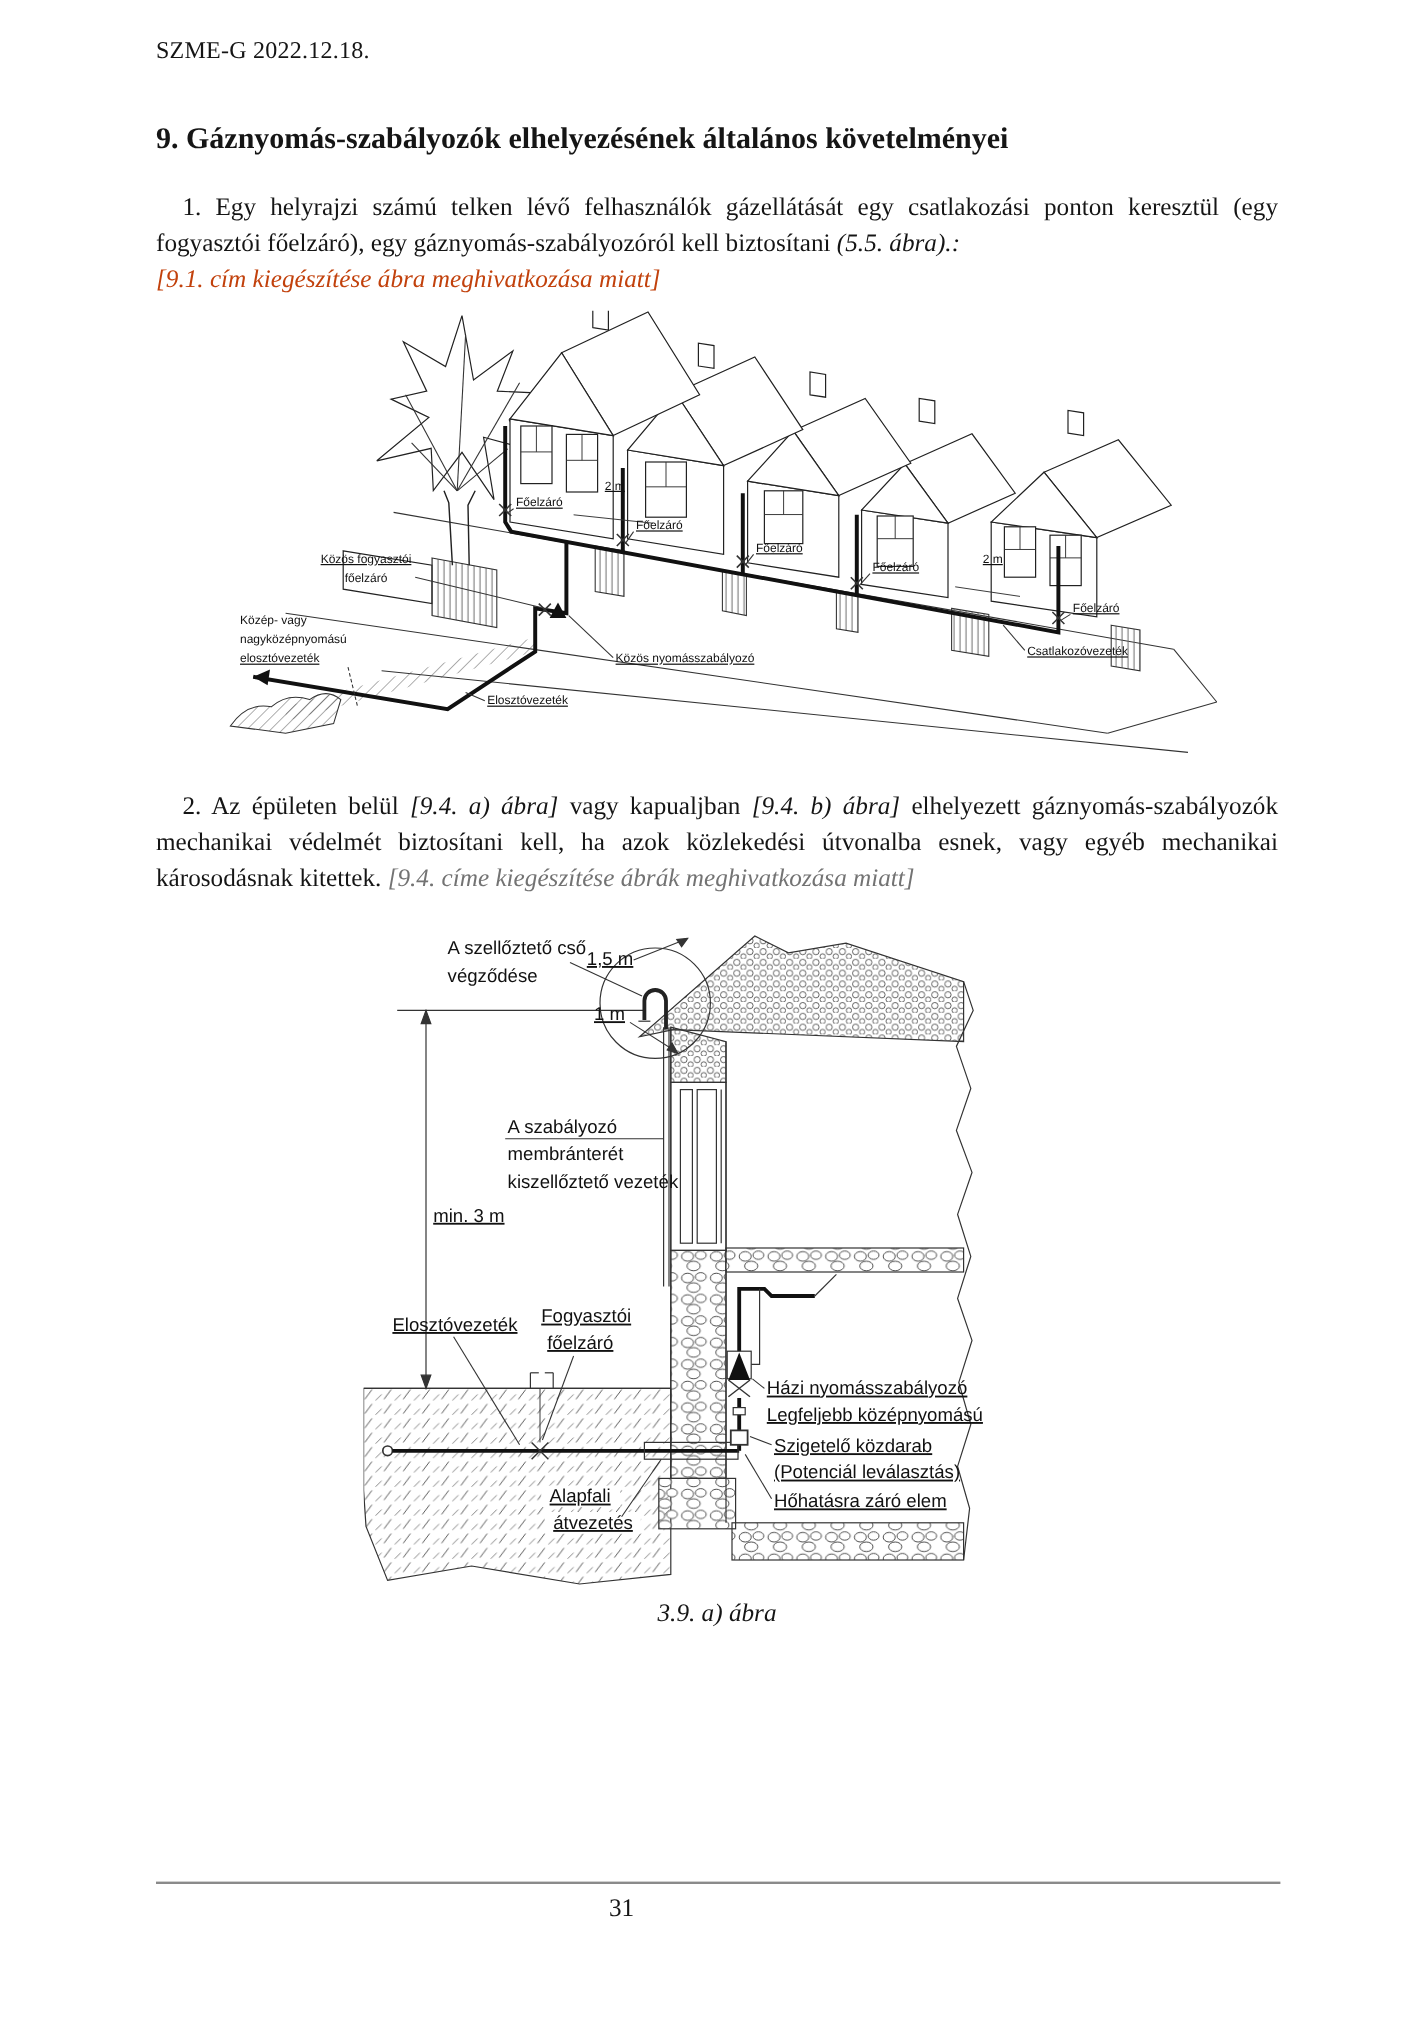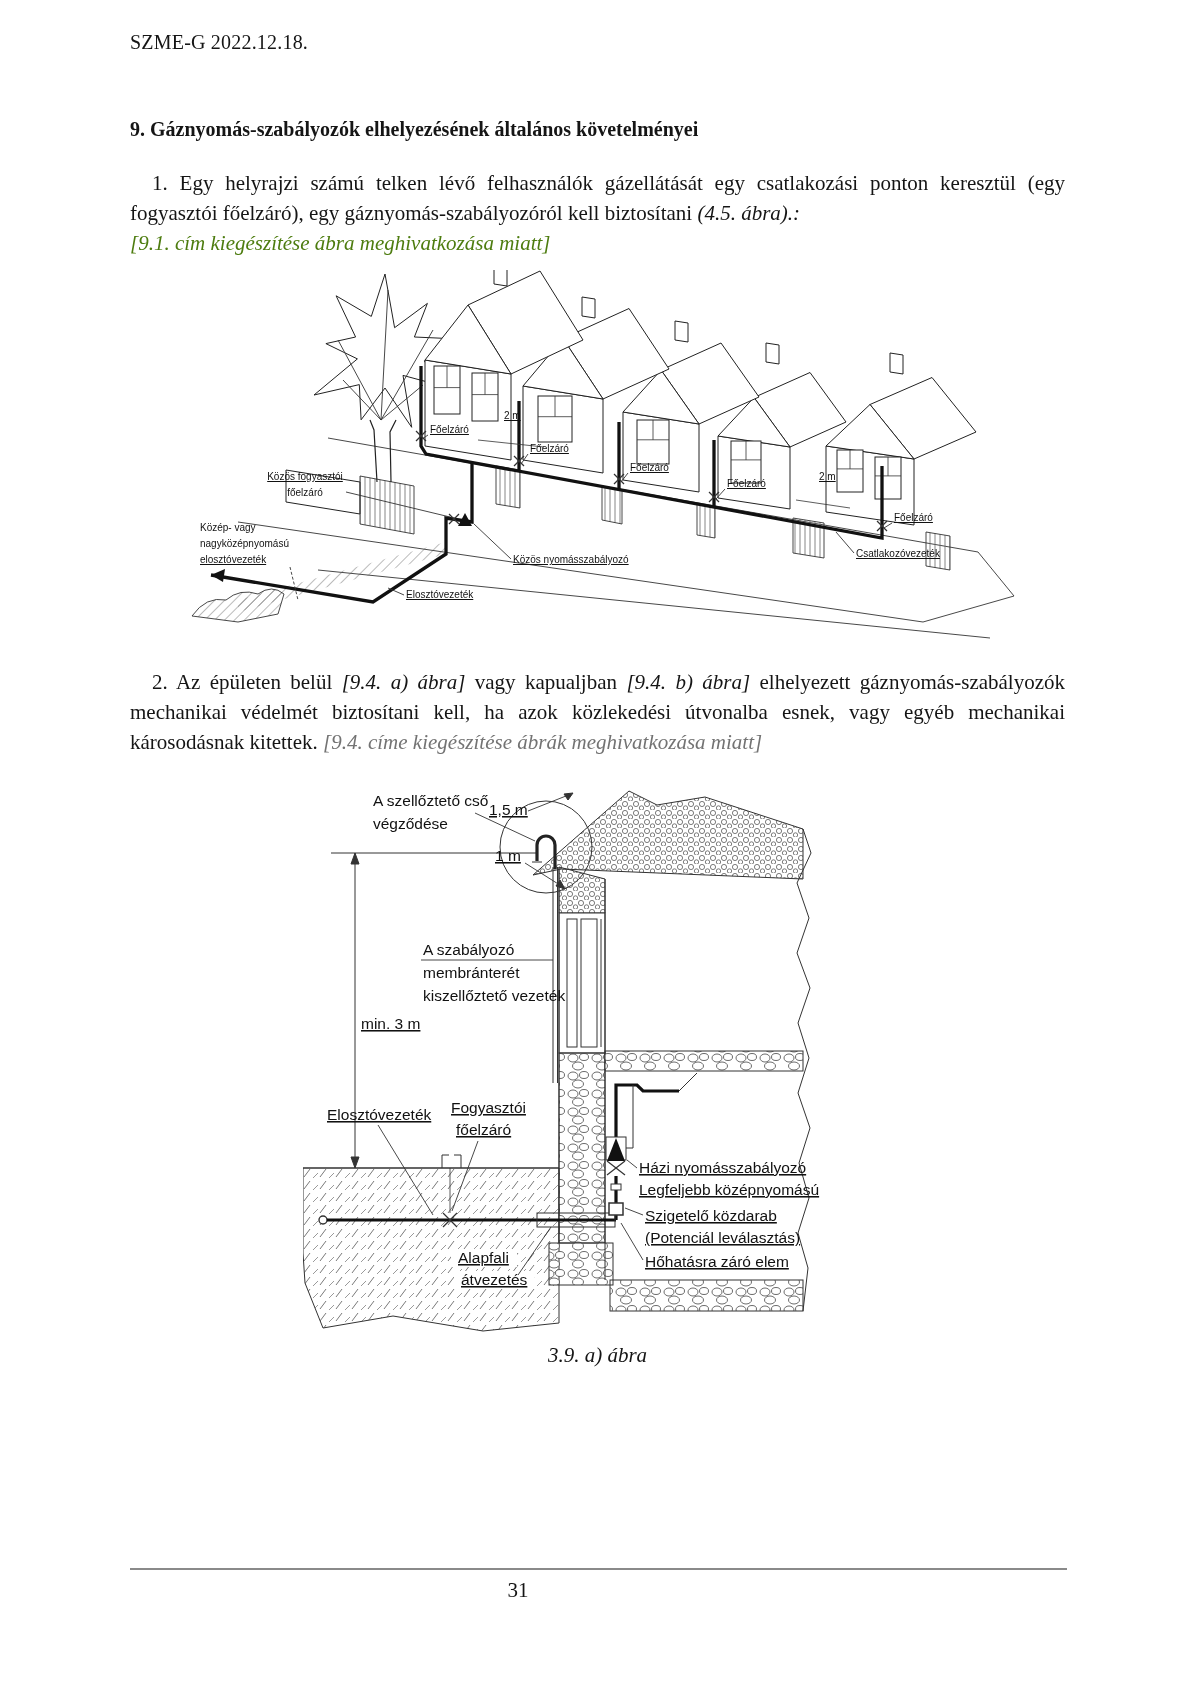--- a/index.html
+++ b/index.html
@@ -4,24 +4,24 @@
 <style>
   html,body { margin:0; padding:0; }
   body {
     width:1190px; height:1683px; position:relative;
     background:#ffffff; overflow:hidden;
     font-family:"Liberation Serif","DejaVu Serif",serif;
     color:#151515;
   }
   .content { position:absolute; left:130px; top:0; width:935px; }
   .header { padding-top:31px; font-size:20px; letter-spacing:0.2px; }
-  .title  { margin:64px 0 0 0; font-size:20px; font-weight:bold; }
+  .title  { margin:48px 0 0 0; font-size:25px; font-weight:bold; }
   .body-text { margin:27px 0 0 0; font-size:21px; line-height:30px; text-align:justify; text-indent:22px; }
   .body-text i { font-style:italic; }
-  .annotation-block { margin:0; font-size:21px; line-height:30px; font-style:italic; color:#4d7c0f; }
+  .annotation-block { margin:0; font-size:21px; line-height:30px; font-style:italic; color:#c2410c; }
   .annotation-inline { font-style:italic; color:#737373; }
   .fig-wrap { position:relative; margin:12px auto 0 auto; }
   #fig1-wrap { width:840px; height:370px; }
   #fig2-wrap { width:590px; height:550px; margin-top:26px; }
   .caption { margin-top:6px; text-align:center; font-size:21px; font-style:italic; }
   .caption2 { margin-top:10px; }
   svg text { font-family:"Liberation Sans","DejaVu Sans",sans-serif; fill:#111; }
   #fig1 text { font-size:10px; }
   #fig2 text { font-size:15.5px; }
   svg text.lu { text-decoration:underline; }
@@ -31,21 +31,21 @@
 </style>
 </head>
 <body>
 
 <div class="content">
 
   <div class="header">SZME-G 2022.12.18.</div>
 
   <h1 class="title">9. Gáznyomás-szabályozók elhelyezésének általános követelményei</h1>
 
-  <p class="body-text"><span>1. Egy helyrajzi számú telken lévő felhasználók gázellátását egy csatlakozási ponton keresztül (egy fogyasztói főelzáró), egy gáznyomás-szabályozóról kell biztosítani </span><i>(4.5. ábra).:</i></p>
+  <p class="body-text"><span>1. Egy helyrajzi számú telken lévő felhasználók gázellátását egy csatlakozási ponton keresztül (egy fogyasztói főelzáró), egy gáznyomás-szabályozóról kell biztosítani </span><i>(5.5. ábra).:</i></p>
   <p class="annotation-block">[9.1. cím kiegészítése ábra meghivatkozása miatt]</p>
 
   <div id="fig1-wrap" class="fig-wrap">
     <svg id="fig1" width="840" height="370" viewBox="0 0 840 370">
       <defs>
         <pattern id="p-diag" width="7" height="7" patternUnits="userSpaceOnUse" patternTransform="rotate(45)">
           <line x1="0" y1="0" x2="0" y2="7" stroke="#555" stroke-width="0.8"></line>
         </pattern>
         <pattern id="p-vs" width="5" height="6" patternUnits="userSpaceOnUse">
           <line x1="2" y1="0" x2="2" y2="6" stroke="#666" stroke-width="0.8"></line>

